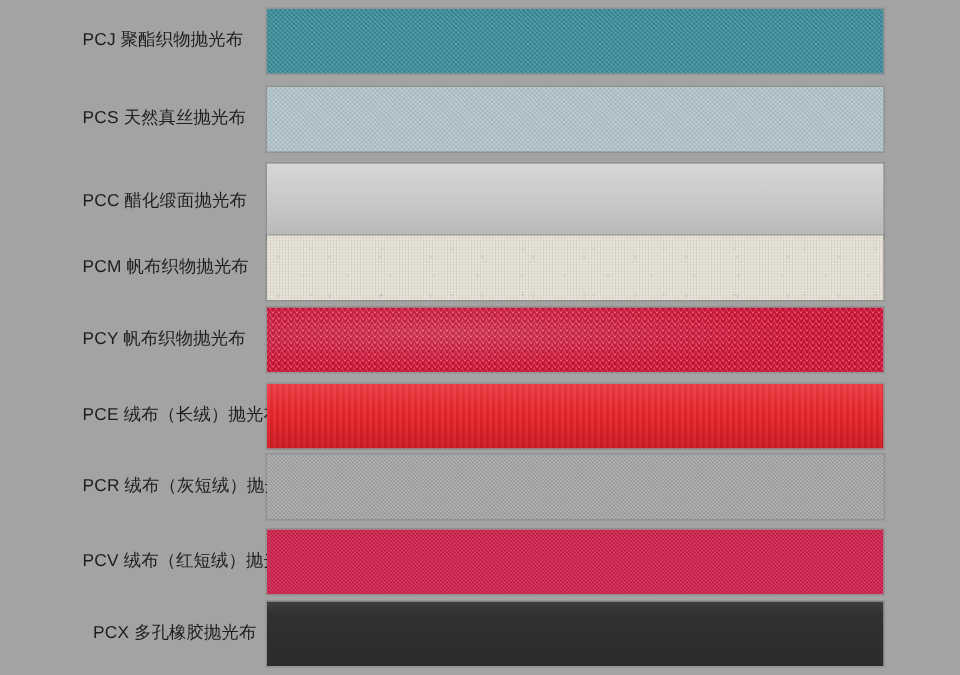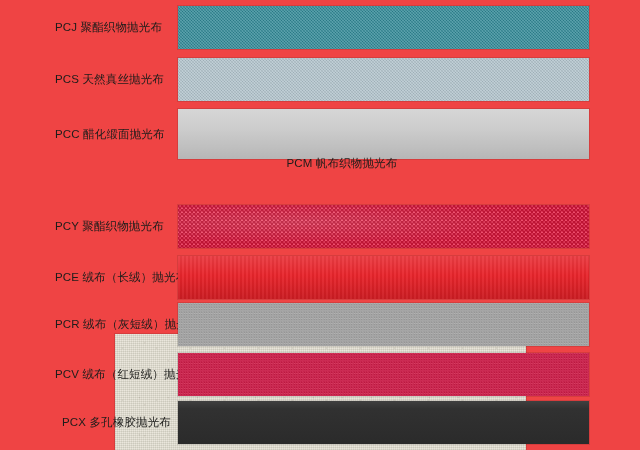--- a/index.html
+++ b/index.html
@@ -129,48 +129,48 @@
     inset: 0;
     background-image:
       linear-gradient(180deg, rgba(255,255,255,0.085) 0%, rgba(255,255,255,0.015) 18%,
                       rgba(0,0,0,0.07) 100%);
     pointer-events: none;
   }
 </style>
 </head>
 <body>
 
-<div id="swatch-chart" style="background: #ef4444;">
+<div id="swatch-chart" style="background: #a3a3a3;">
 
 <div class="swatch-row" style="top: 5px; height: 45px;">
       <div class="row-label" style="color: rgb(29, 29, 27); width: 177px; flex-basis: 177px;">PCJ 聚酯织物抛光布</div>
       <div class="row-swatch" style="width: 413px; flex-basis: 413px;">
         <div class="swatch-fill tex-weave" style="background: rgb(43, 132, 146);"></div>
       </div>
     </div>
     <div class="swatch-row" style="top: 57px; height: 45px;">
       <div class="row-label" style="color: rgb(29, 29, 27); width: 177px; flex-basis: 177px;">PCS 天然真丝抛光布</div>
       <div class="row-swatch" style="width: 413px; flex-basis: 413px;">
         <div class="swatch-fill tex-weave" style="background: rgb(173, 192, 200);"></div>
       </div>
     </div>
     <div class="swatch-row" style="top: 108px; height: 52px;">
       <div class="row-label" style="color: rgb(29, 29, 27); width: 177px; flex-basis: 177px;">PCC 醋化缎面抛光布</div>
       <div class="row-swatch" style="width: 413px; flex-basis: 413px;">
         <div class="swatch-fill tex-satin" style="background: rgb(203, 203, 203);"></div>
       </div>
     </div>
-    <div class="swatch-row" style="top: 156px; height: 45px; flex-direction: column;">
+    <div class="swatch-row" style="top: 156px; height: 45px;">
       <div class="row-label" style="color: rgb(29, 29, 27); width: 177px; flex-basis: 177px;">PCM 帆布织物抛光布</div>
       <div class="row-swatch" style="width: 413px; flex-basis: 413px;">
         <div class="swatch-fill tex-canvas" style="background: rgb(228, 224, 210);"></div>
       </div>
     </div>
     <div class="swatch-row" style="top: 204px; height: 45px;">
-      <div class="row-label" style="color: rgb(29, 29, 27); width: 177px; flex-basis: 177px;">PCY 聚酯织物抛光布</div>
+      <div class="row-label" style="color: rgb(29, 29, 27); width: 177px; flex-basis: 177px;">PCY 帆布织物抛光布</div>
       <div class="row-swatch" style="width: 413px; flex-basis: 413px;">
         <div class="swatch-fill tex-wool" style="background: rgb(232, 23, 63);"></div>
       </div>
     </div>
     <div class="swatch-row" style="top: 255px; height: 45px;">
       <div class="row-label" style="color: rgb(29, 29, 27); width: 177px; flex-basis: 177px;">PCE 绒布（长绒）抛光布</div>
       <div class="row-swatch" style="width: 413px; flex-basis: 413px;">
         <div class="swatch-fill tex-velvet" style="background: rgb(232, 32, 39);"></div>
       </div>
     </div>

